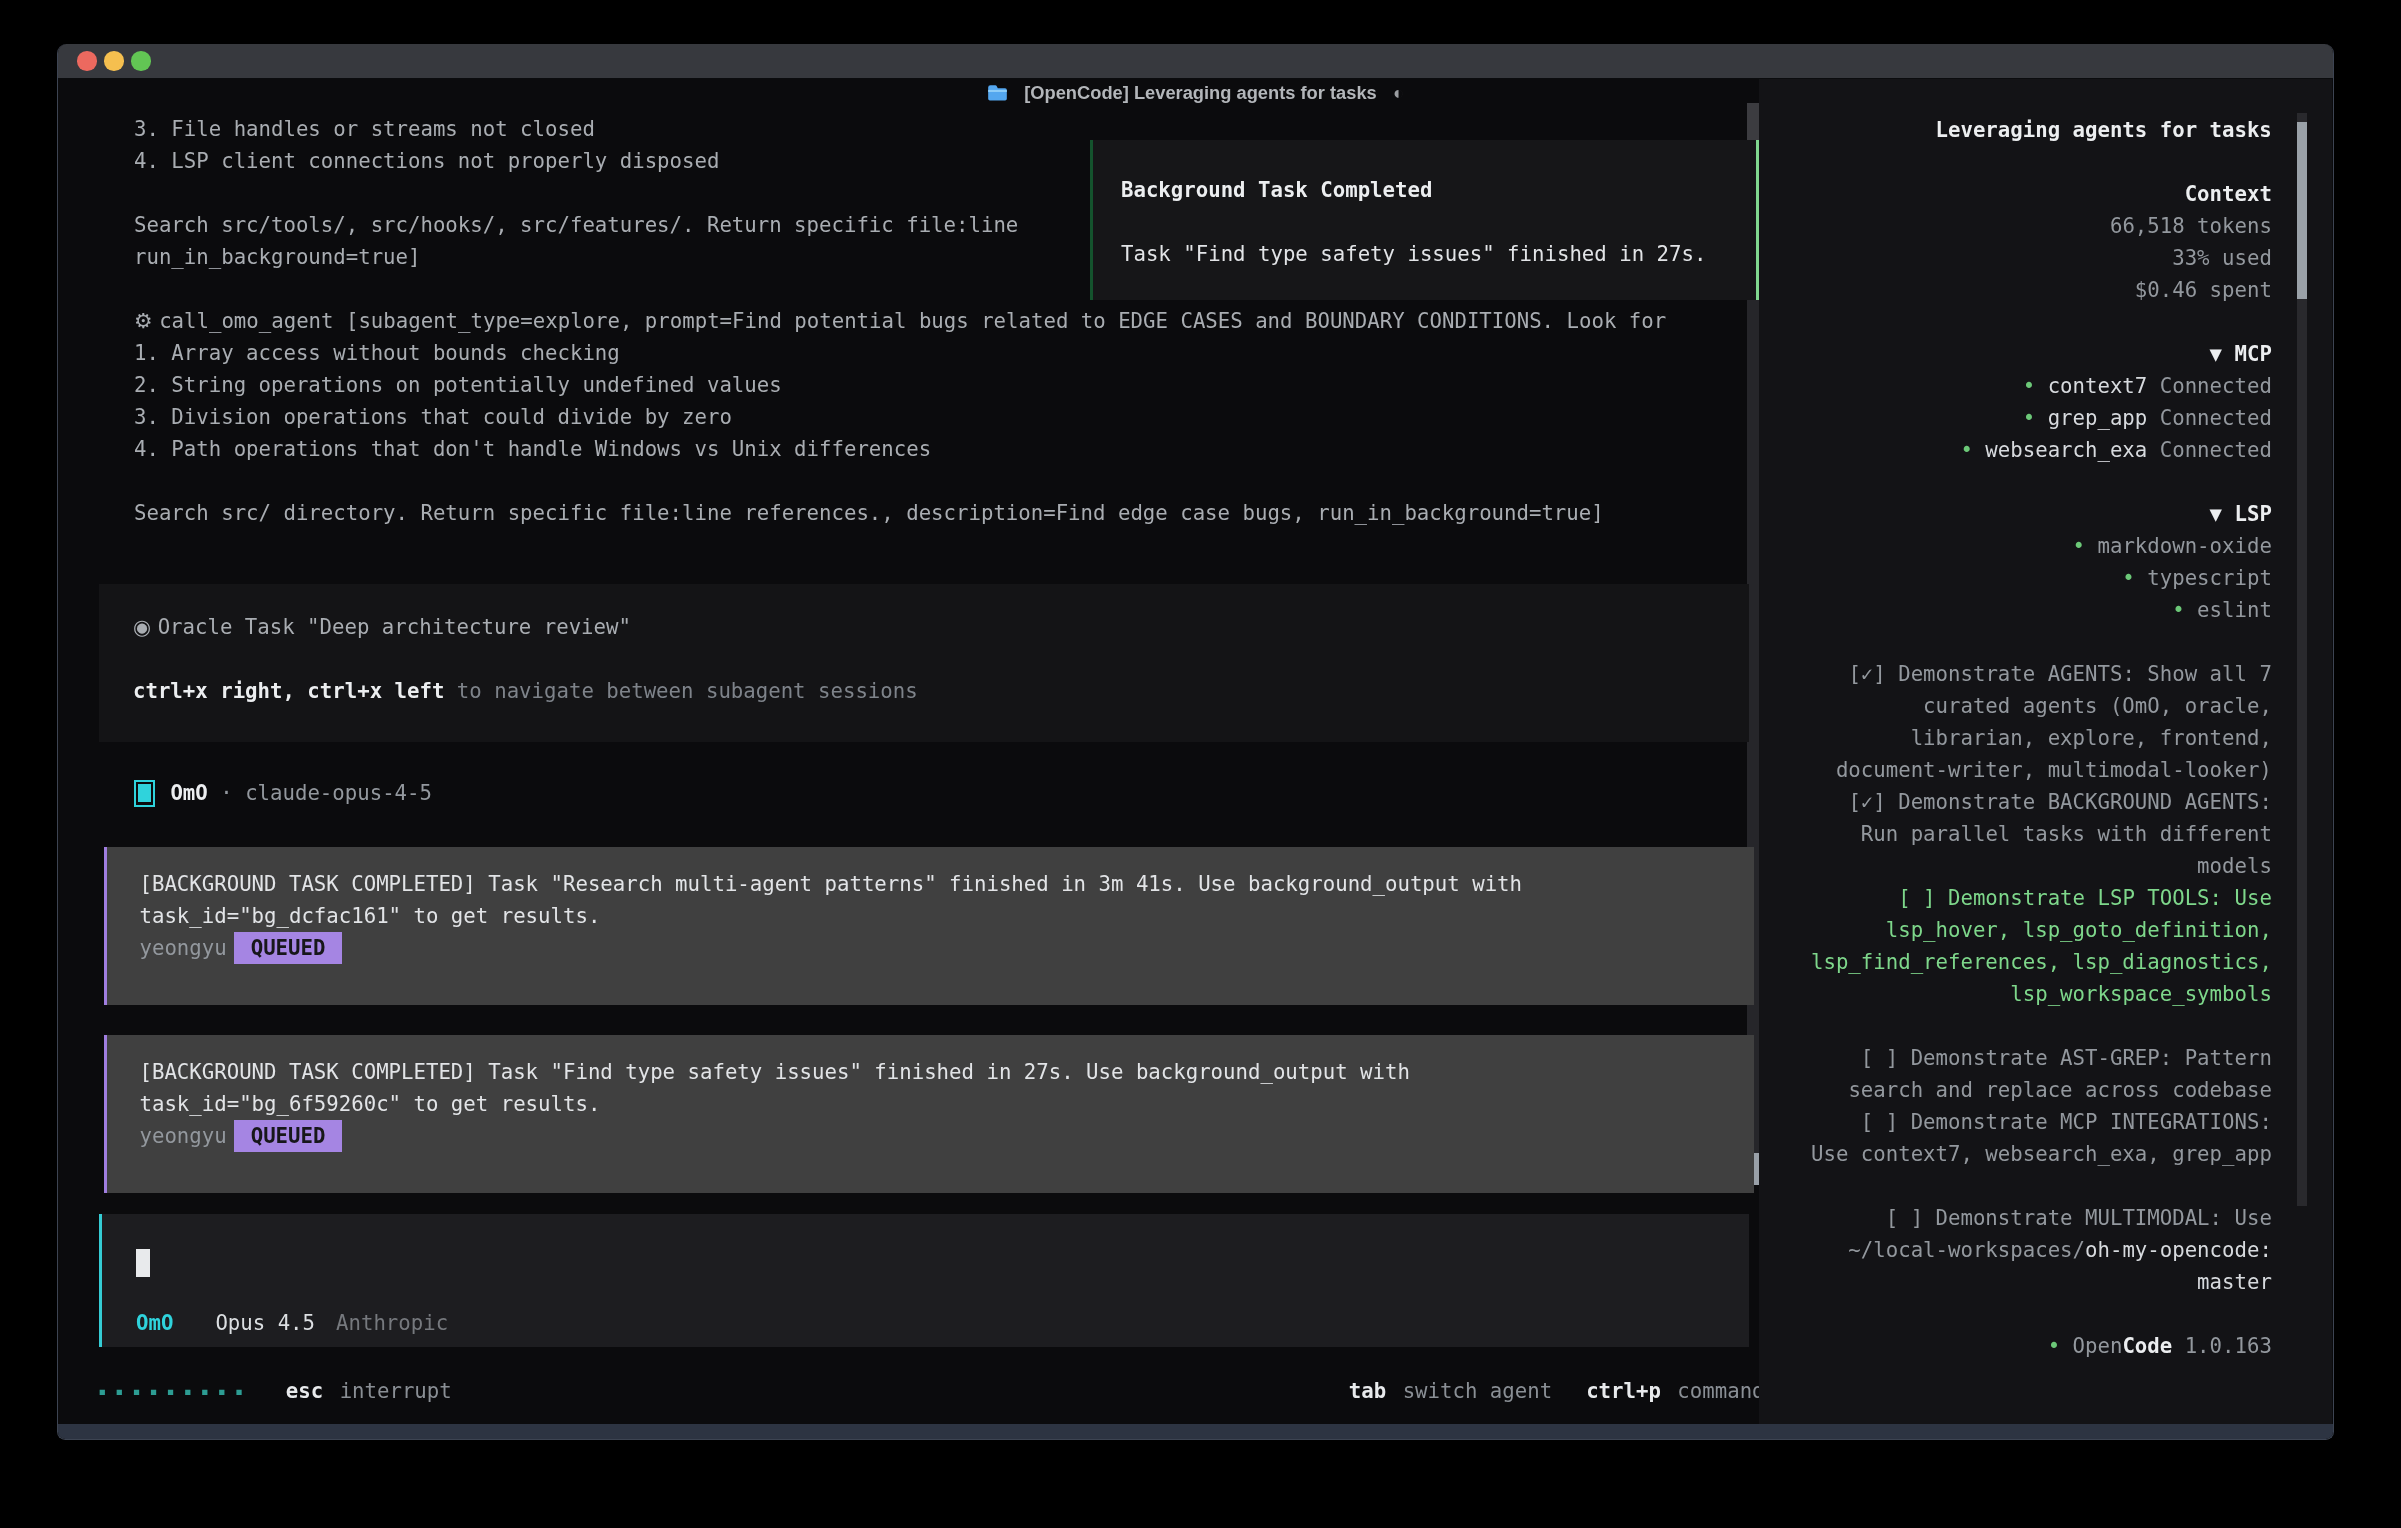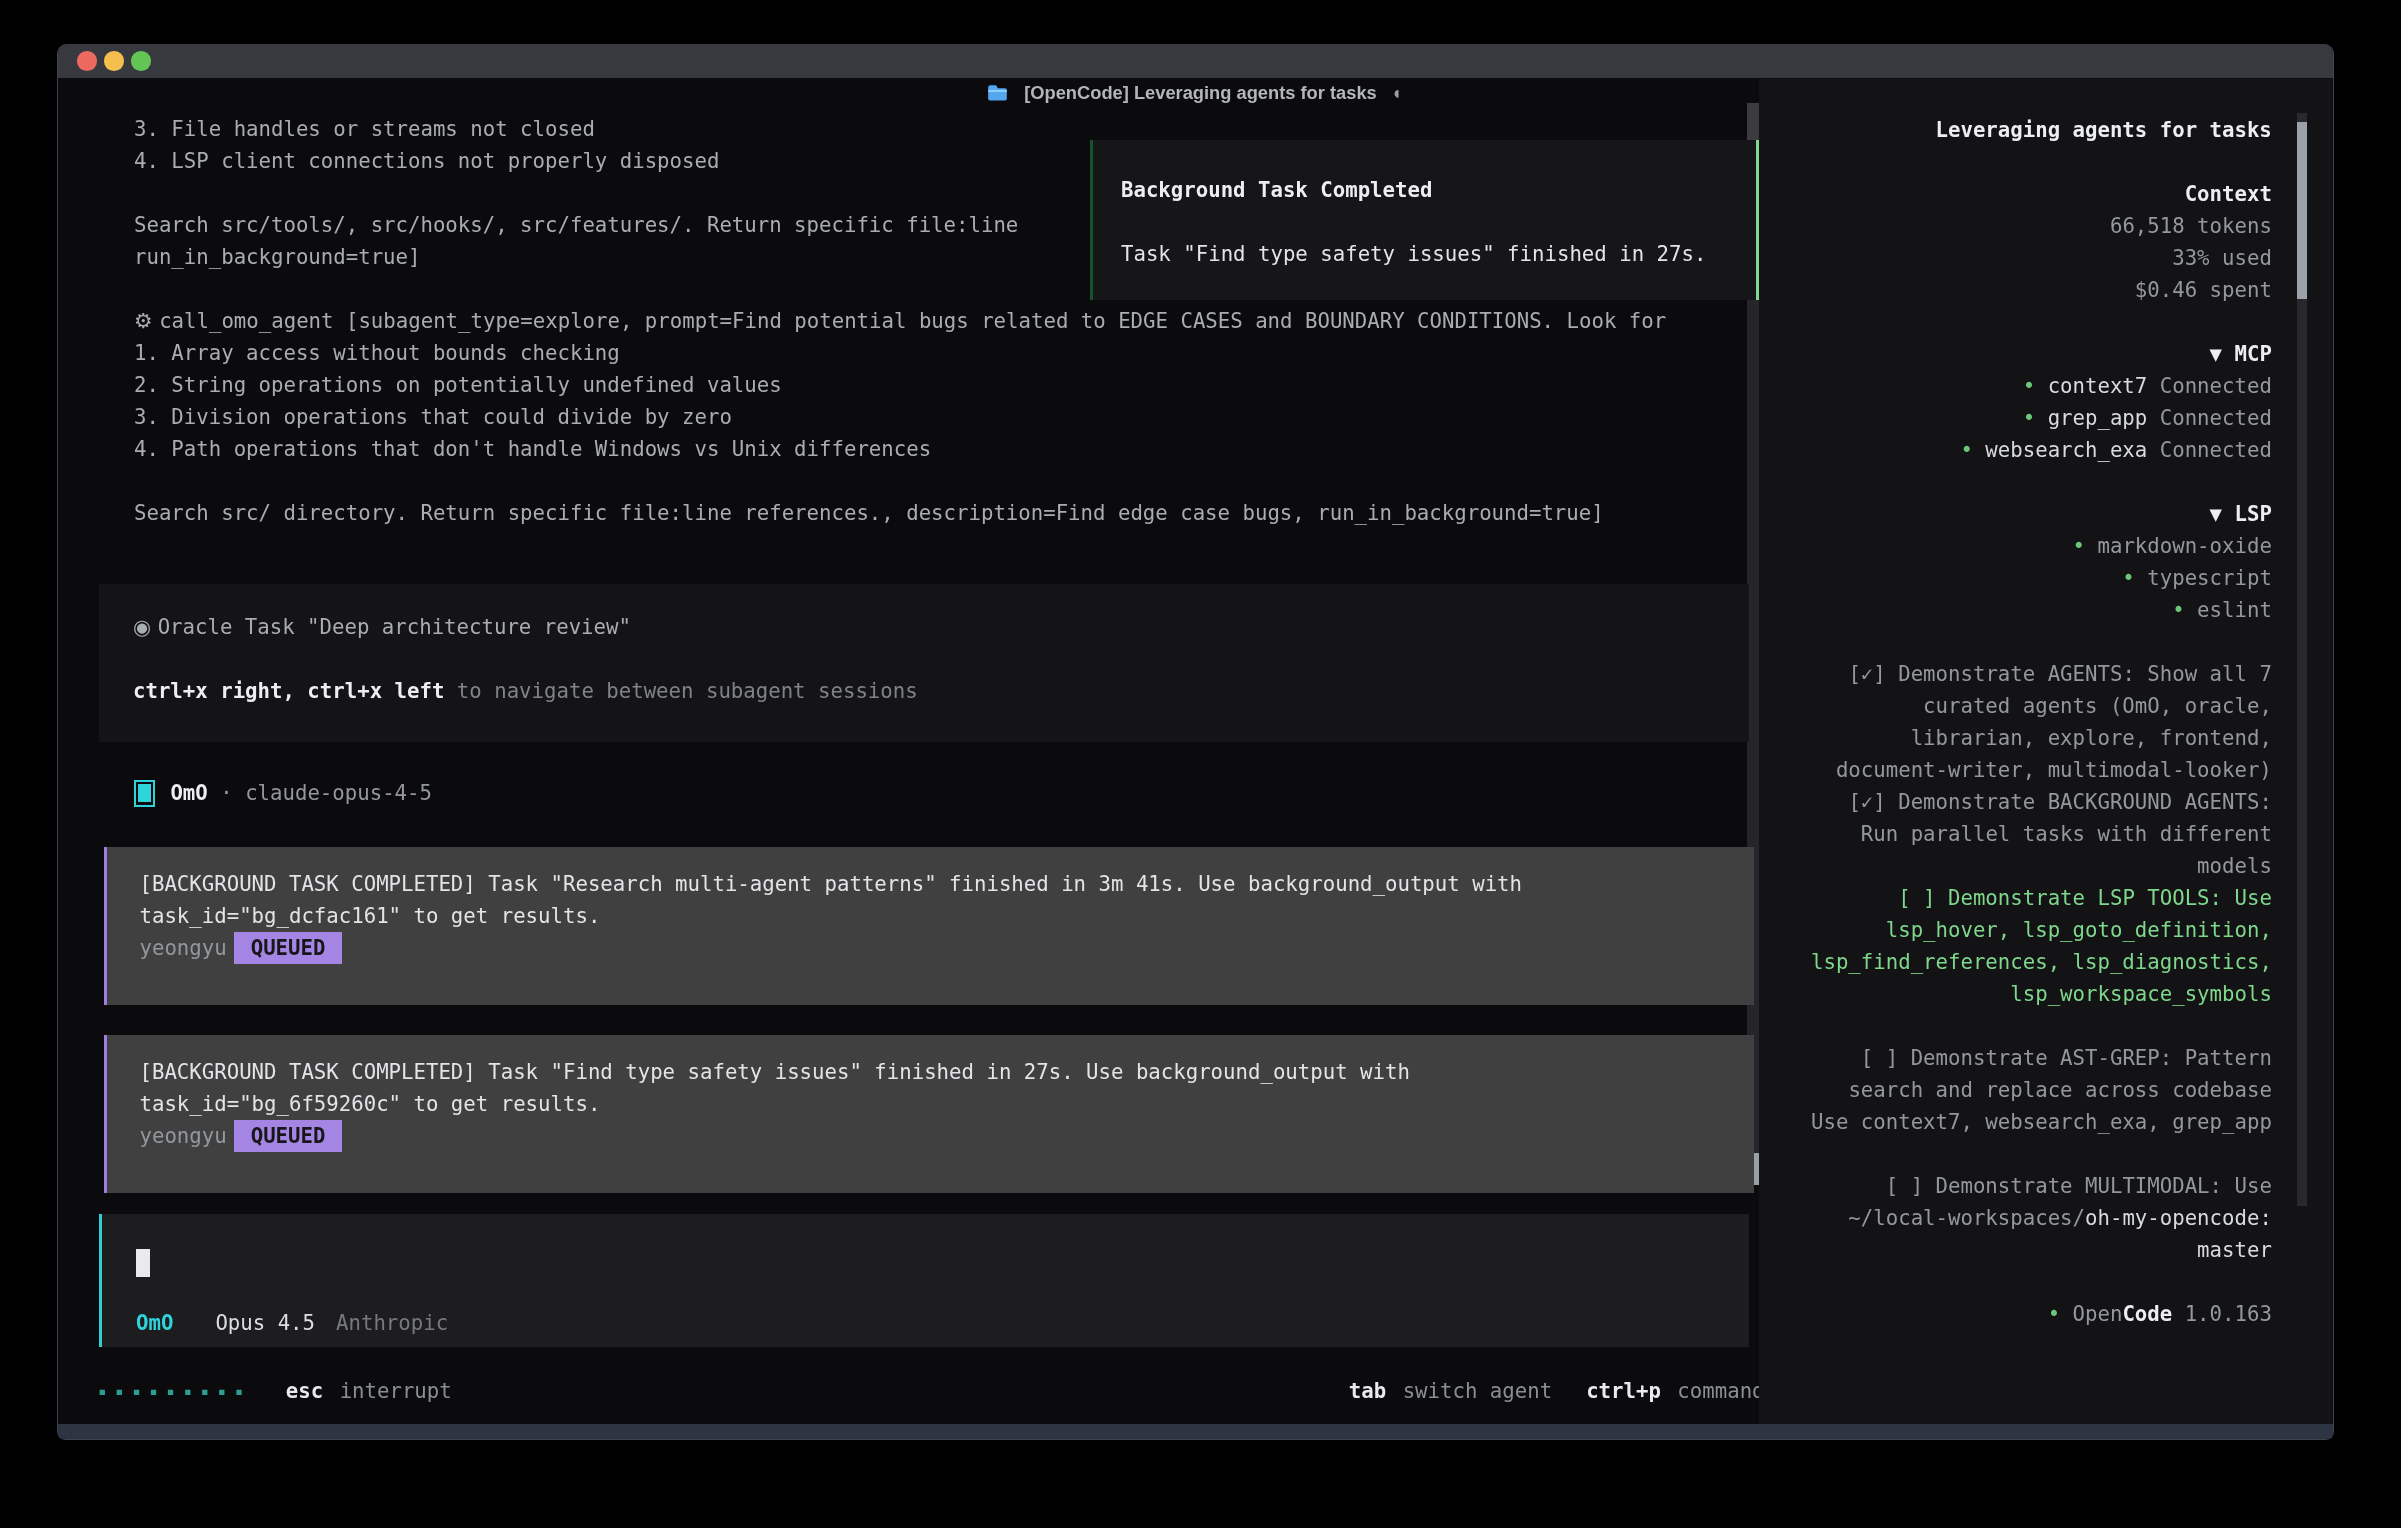--- a/index.html
+++ b/index.html
@@ -191,20 +191,21 @@
             <div class="line"><span class="s-dim">[✓] Demonstrate BACKGROUND AGENTS:</span></div>
             <div class="line"><span class="s-dim">Run parallel tasks with different</span></div>
             <div class="line"><span class="s-dim">models</span></div>
             <div class="line"><span class="s-green">[ ] Demonstrate LSP TOOLS: Use</span></div>
             <div class="line"><span class="s-green">lsp_hover, lsp_goto_definition,</span></div>
             <div class="line"><span class="s-green">lsp_find_references, lsp_diagnostics,</span></div>
             <div class="line"><span class="s-green"> lsp_workspace_symbols</span></div>
             <div class="line">&nbsp;</div>
             <div class="line"><span class="s-dim">[ ] Demonstrate AST-GREP: Pattern</span></div>
             <div class="line"><span class="s-dim">search and replace across codebase</span></div>
+            <div class="line"><span class="s-dim">[ ] Demonstrate MCP INTEGRATIONS:</span></div>
             <div class="line"><span class="s-dim">Use context7, websearch_exa, grep_app</span></div>
             <div class="line">&nbsp;</div>
             <div class="line"><span class="s-dim">[ ] Demonstrate MULTIMODAL: Use</span></div>
             <div class="line"><span class="s-dim">~/local-workspaces/</span><span class="s-white">oh-my-opencode:</span></div>
             <div class="line"><span class="s-white">master</span></div>
             <div class="line">&nbsp;</div>
             <div class="line"><span class="s-gdot">• </span><span class="s-dim">Open</span><span class="s-bold">Code</span><span class="s-dim"> 1.0.163</span></div>
           </div>
         <div class="s-track"></div>
         <div class="s-thumb"></div>

